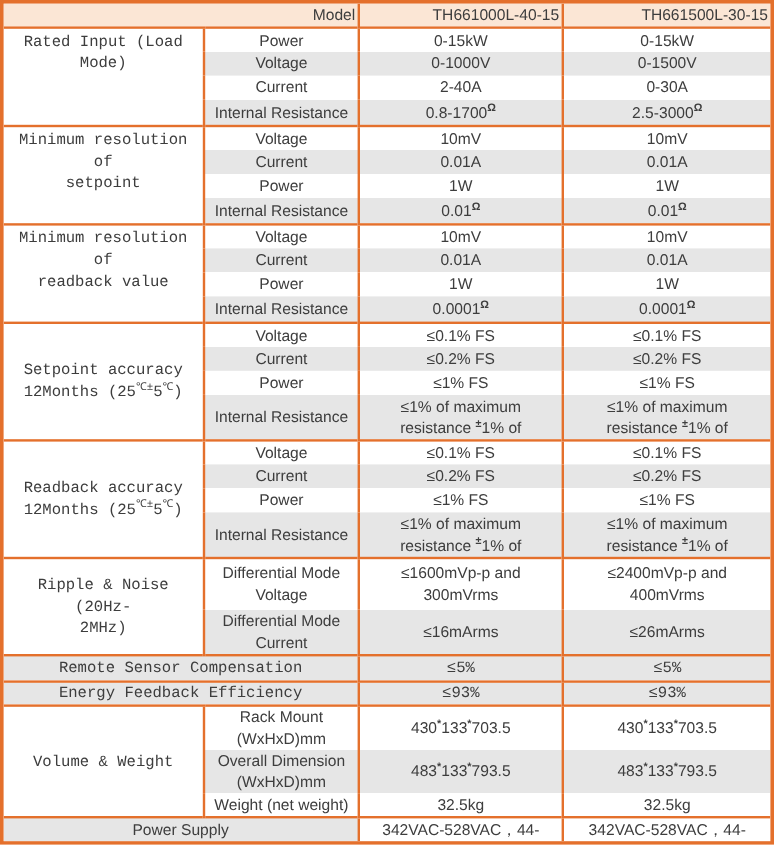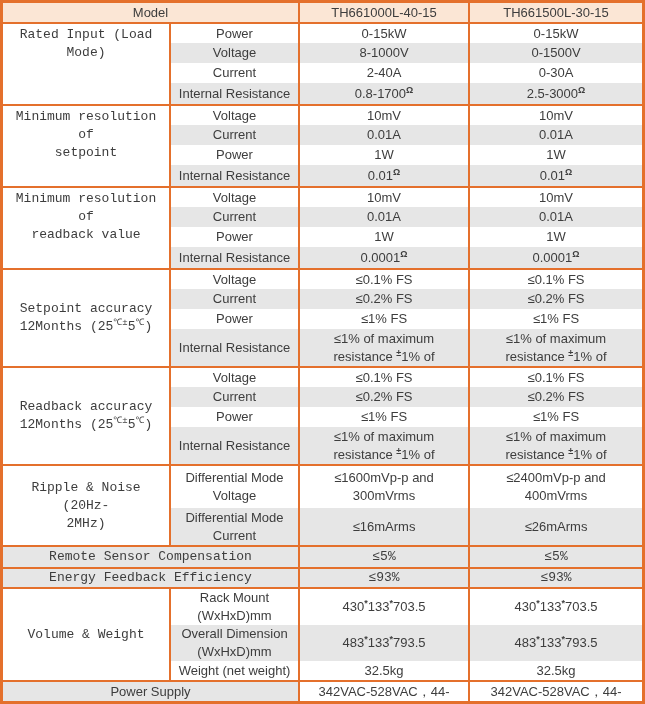--- a/index.html
+++ b/index.html
@@ -21,21 +21,21 @@
   }
   td{
     padding:0 2px;text-align:center;vertical-align:middle;
     border-left:2px solid var(--orange);
     white-space:pre-line;overflow:hidden;
   }
   td.c1{border-left:none;}
   tr.sec > td{border-top:2px solid var(--orange);}
   tr.alt{background:var(--gray);}
   tr.grayrow > td{background:var(--gray);font-family:Liberation Mono, monospace;}
-  tr.hdr > td{background:var(--peach);}
+  tr.hdr > td{background:var(--peach);text-align:right;}
   td.cat{background:#fff;font-family:Liberation Mono, monospace;}
   td.graybg{background:var(--gray);}
   td.top{vertical-align:top;padding-top:2px;}
   sup{font-size:9px;line-height:0;}
   td.val sup{font-weight:bold;}
   tr.ps > td{vertical-align:top;padding-top:1px;}
   
   tr.h16{height:16px}tr.h20{height:20px}tr.h22{height:22px}
   tr.h36{height:36px}tr.h38{height:38px}tr.h42{height:28px}tr.h43{height:43px}
 </style>
@@ -59,21 +59,21 @@
   </tr>
 
   <tr class="sec h20">
     <td rowspan="4" class="c1 cat top">Rated Input (Load Mode)</td>
     <td class="param">Power</td>
     <td class="val">0-15kW</td>
     <td class="val">0-15kW</td>
   </tr>
   <tr class="alt h20">
     <td class="param">Voltage</td>
-    <td class="val">8-1000V</td>
+    <td class="val">0-1000V</td>
     <td class="val">0-1500V</td>
   </tr>
   <tr class="h20">
     <td class="param">Current</td>
     <td class="val">2-40A</td>
     <td class="val">0-30A</td>
   </tr>
   <tr class="alt h22">
     <td class="param">Internal Resistance</td>
     <td class="val"><span>0.8-1700</span><sup>Ω</sup></td>

